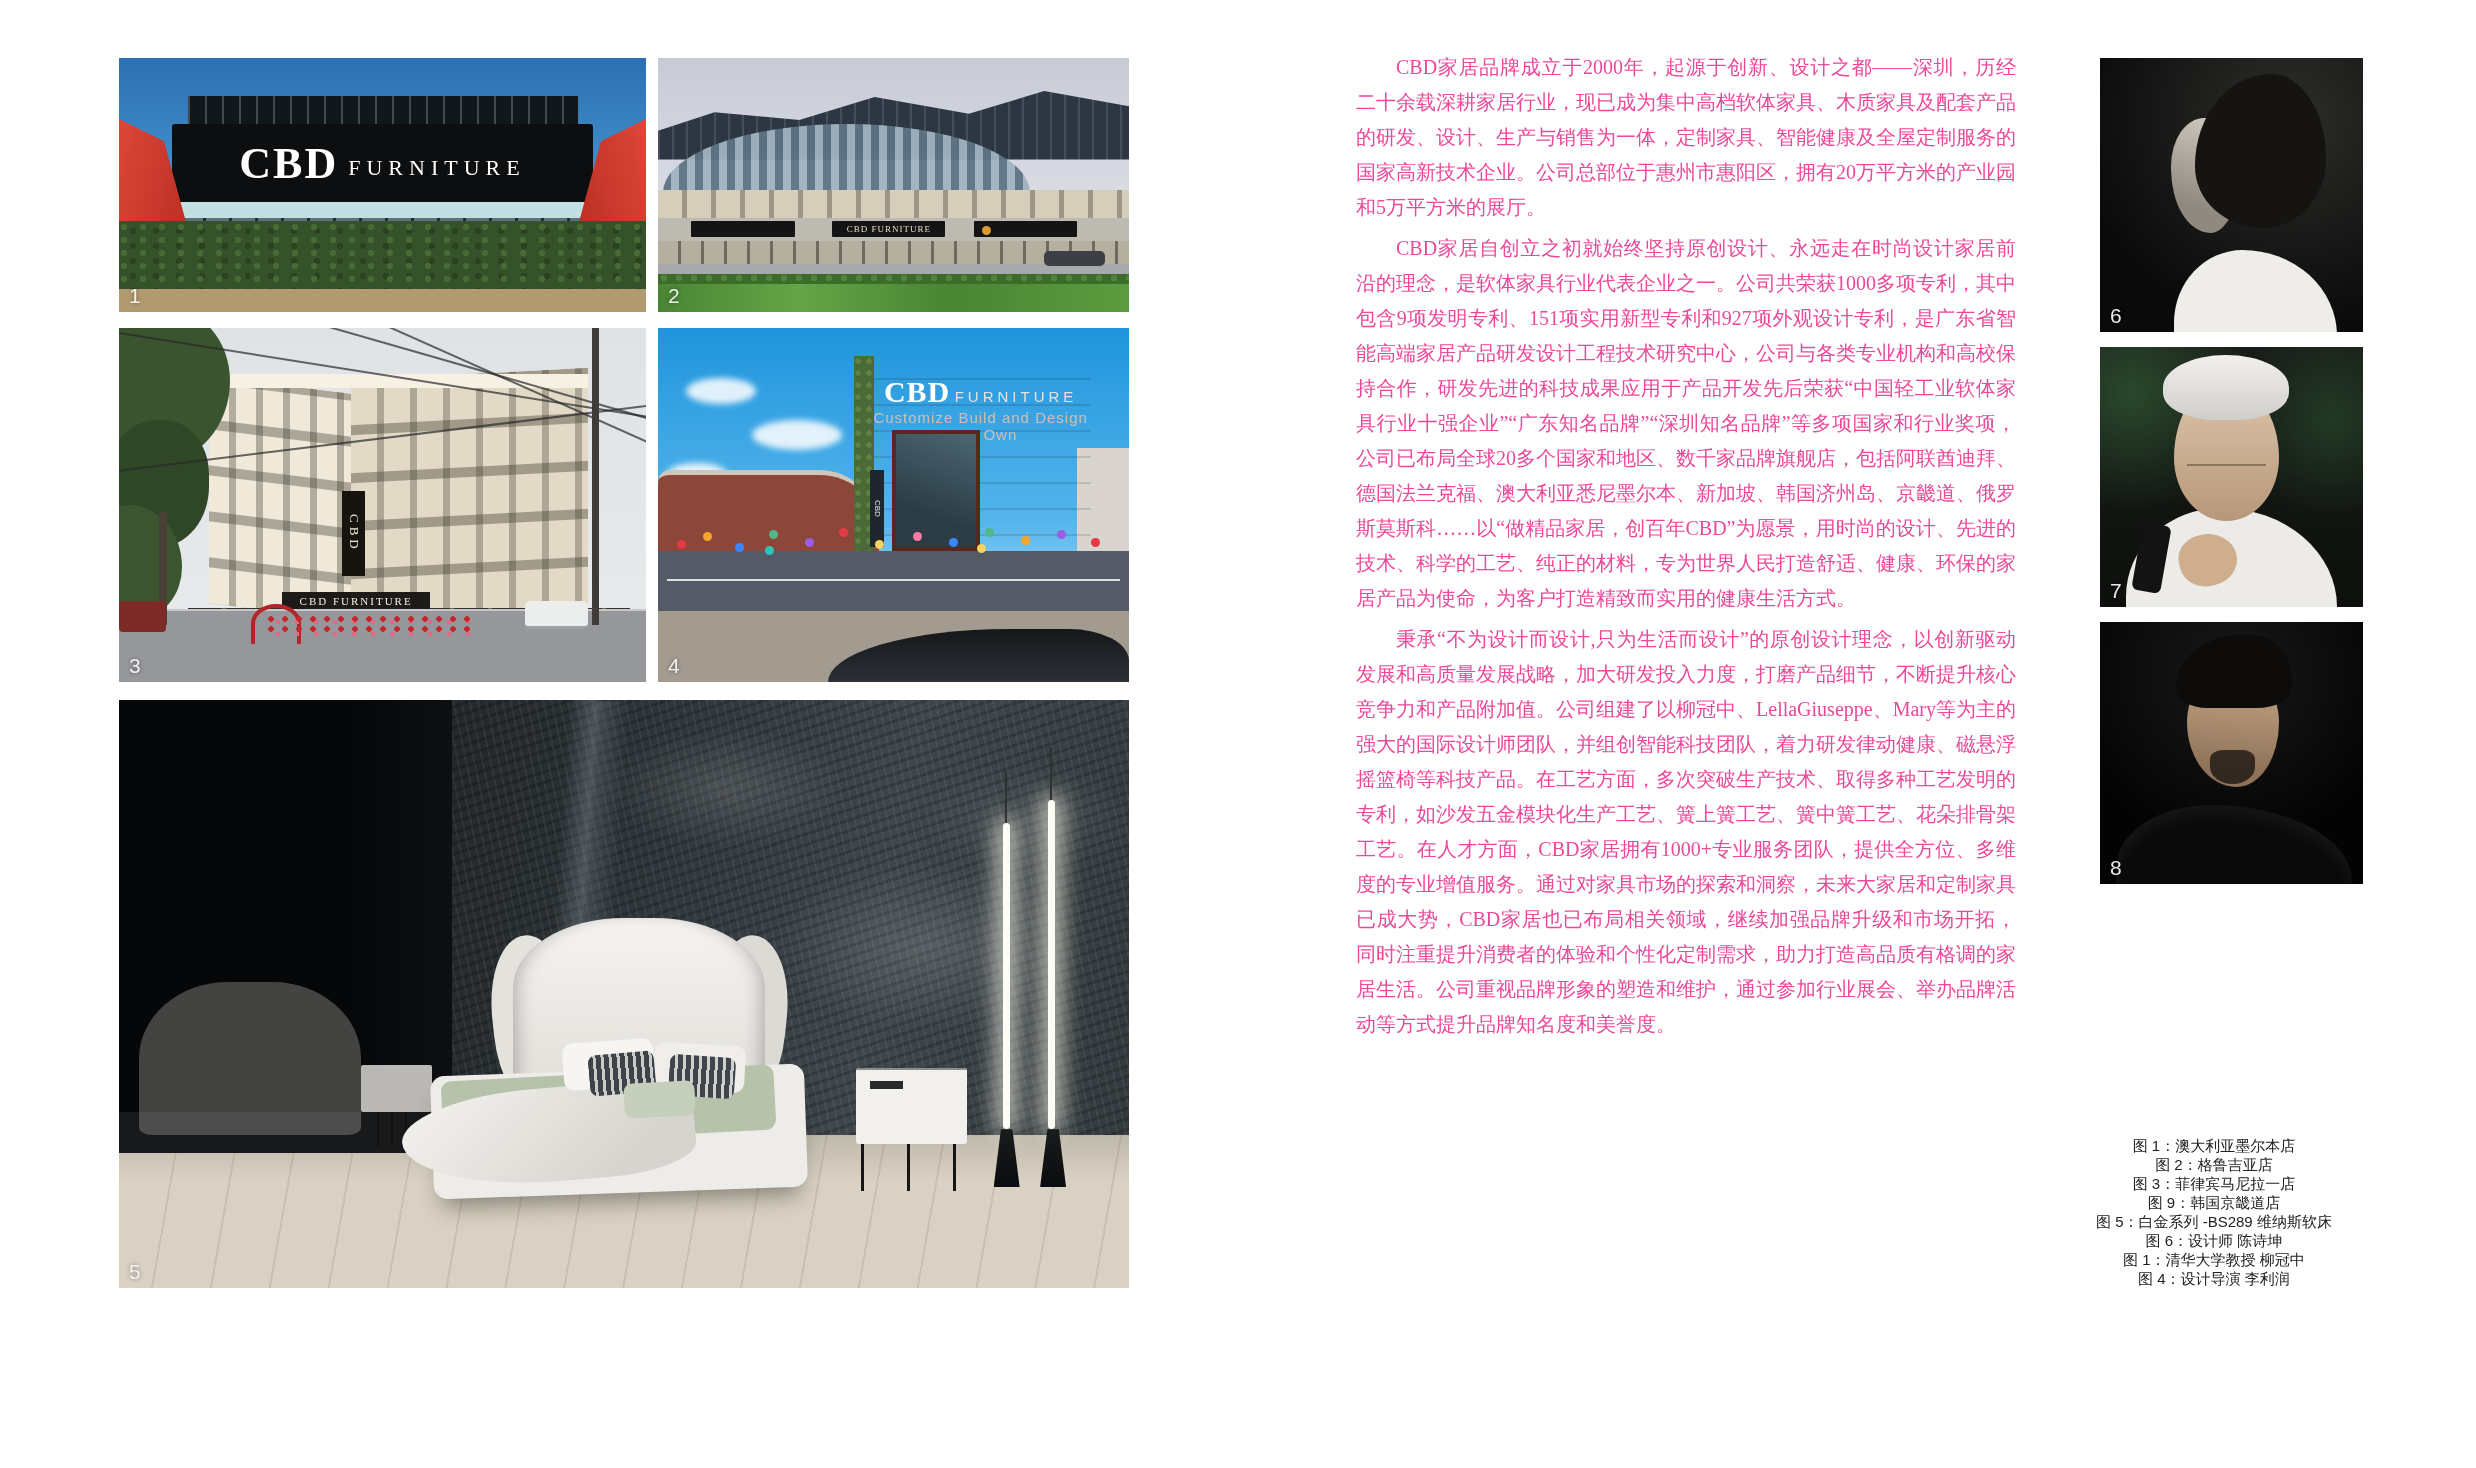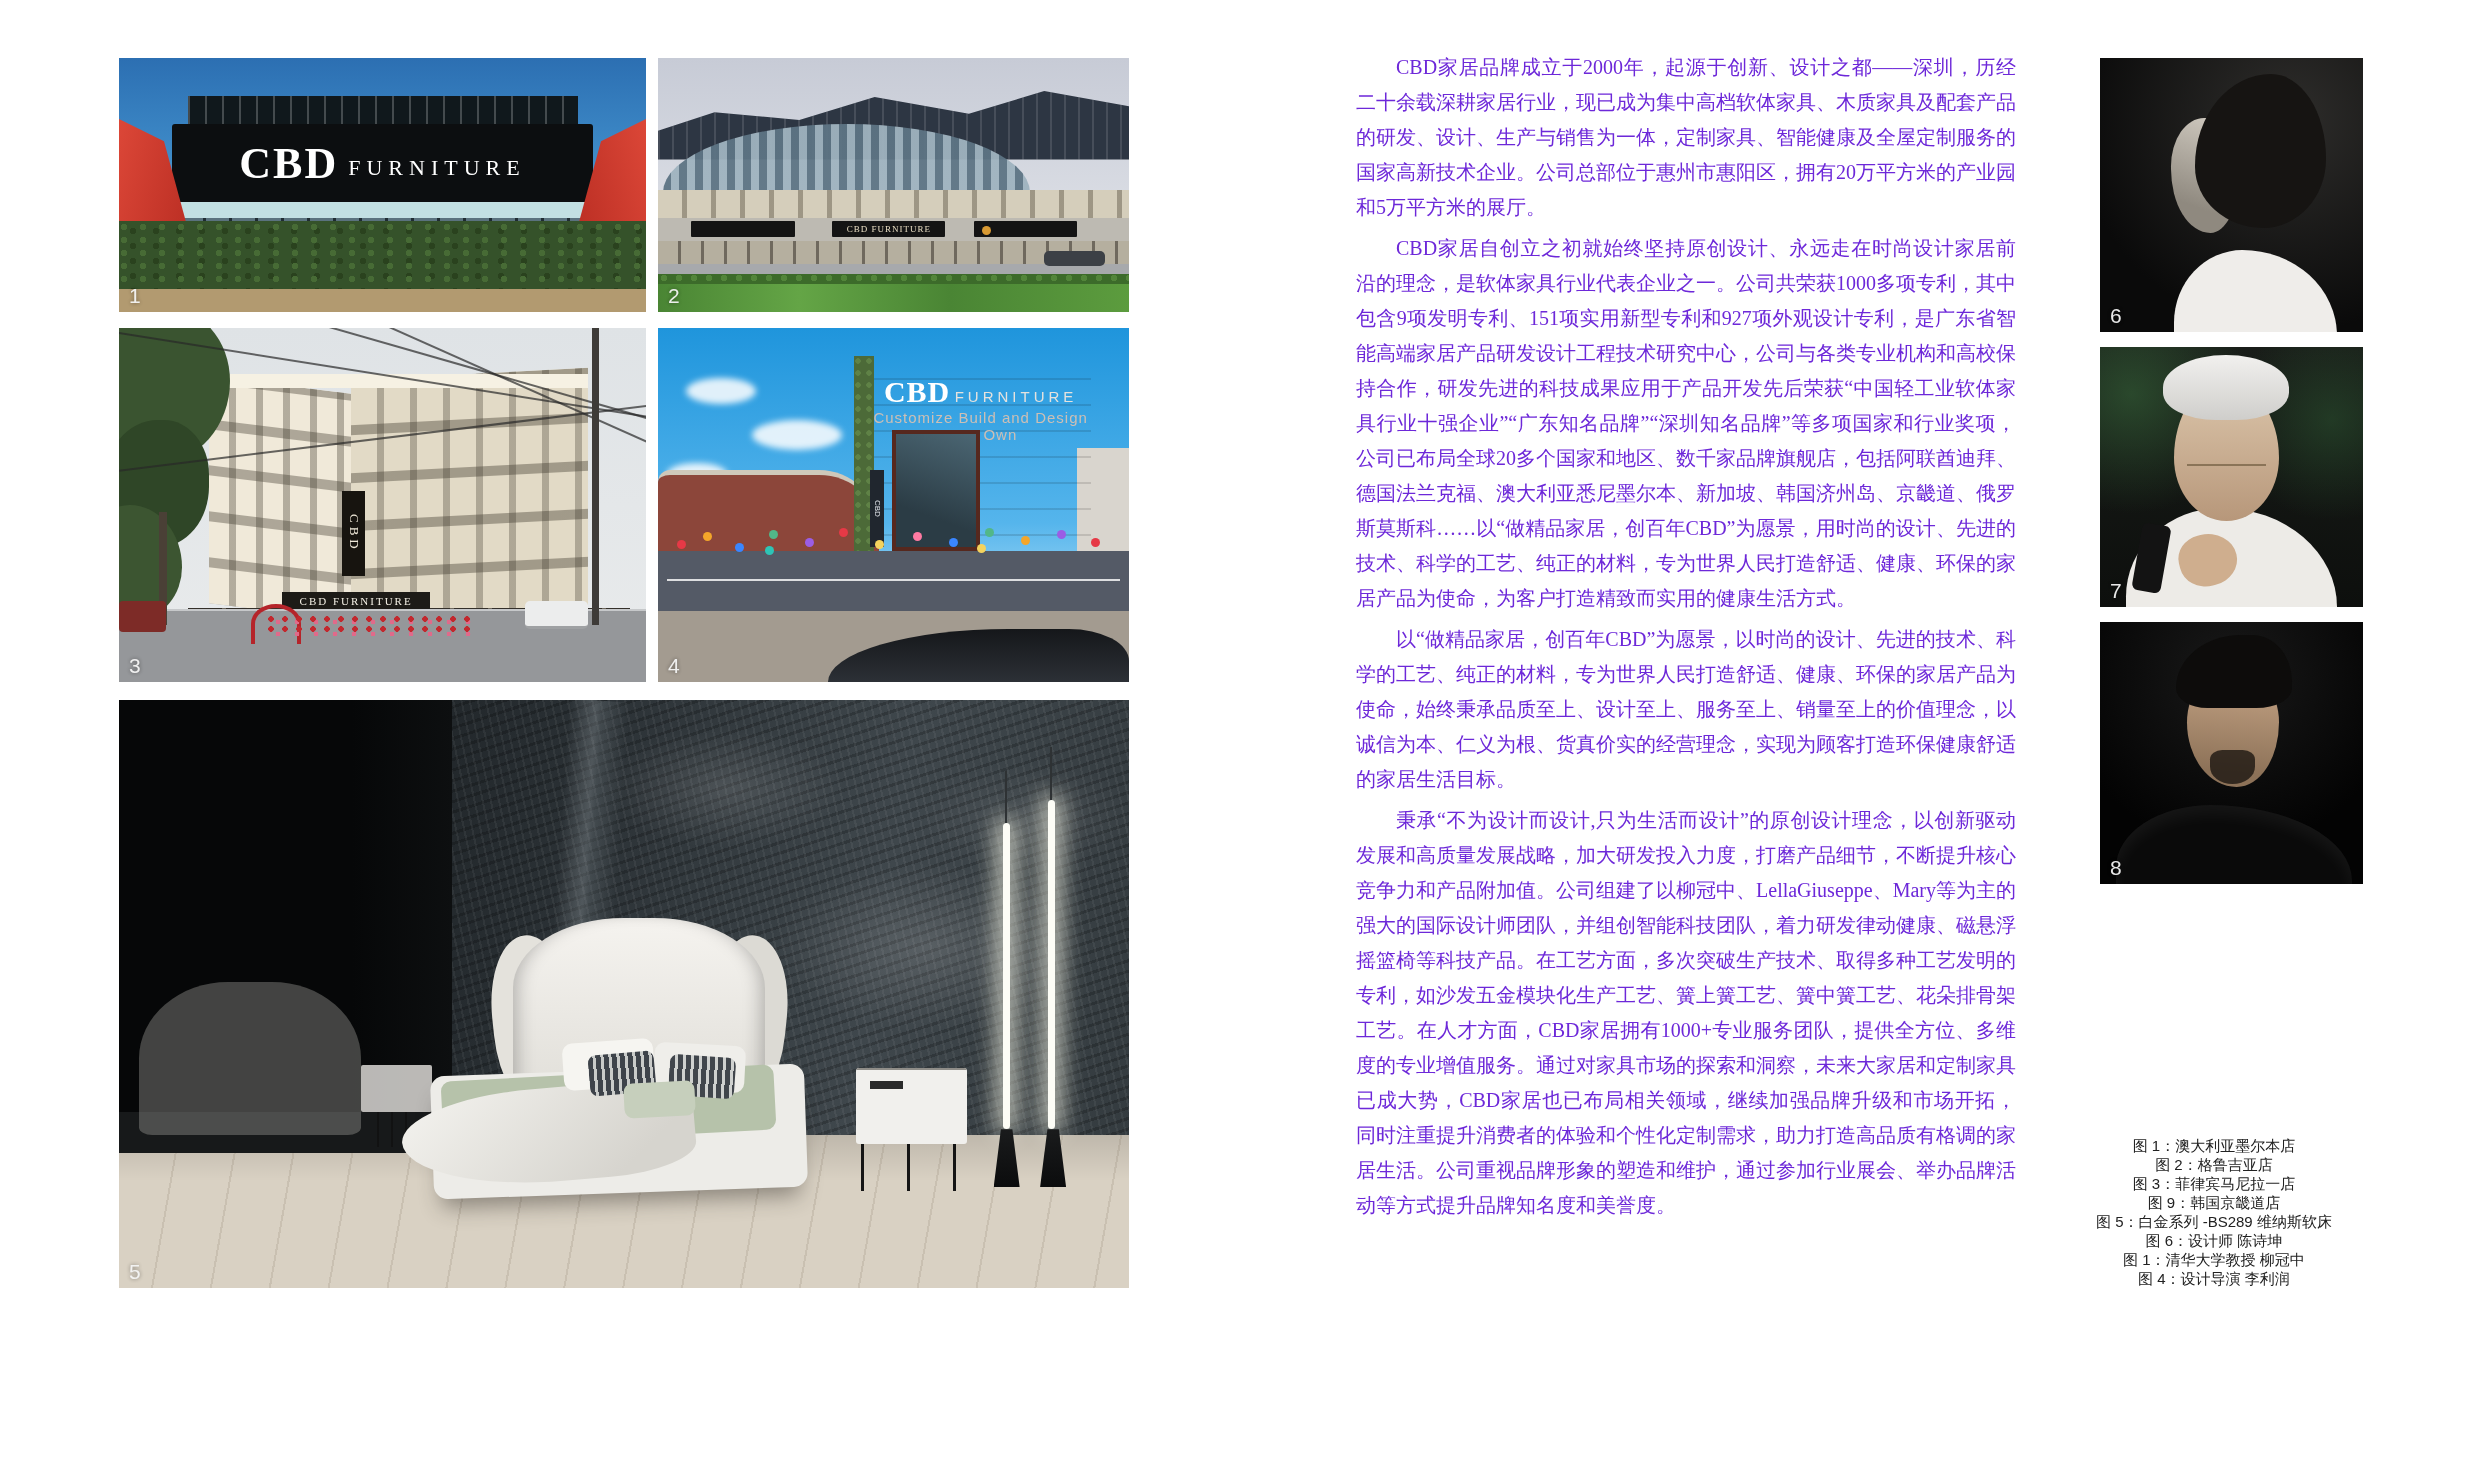--- a/index.html
+++ b/index.html
@@ -4,21 +4,21 @@
 <style>
   html,body{margin:0;padding:0;background:#ffffff;}
   #page{position:relative;width:2476px;height:1468px;background:#ffffff;overflow:hidden;
         font-family:"Liberation Sans","DejaVu Sans",sans-serif;}
   .ph{position:absolute;overflow:hidden;background:#d8d8d8;}
   .abs{position:absolute;}
   .num{position:absolute;left:10px;bottom:6px;color:#f4f4f4;font-size:21px;line-height:1;
        font-family:"Liberation Sans","DejaVu Sans",sans-serif;opacity:.95;
        text-shadow:0 0 4px rgba(0,0,0,.45);z-index:30;}
   
-  #article{position:absolute;left:1356px;top:50px;width:660px;color:#6d28d9;
+  #article{position:absolute;left:1356px;top:50px;width:660px;color:#ec4899;
            font-family:"Liberation Serif","DejaVu Serif",serif;
            font-size:20px;line-height:35px;text-align:justify;}
   #article p{margin:0 0 6px 0;text-indent:2em;}
   
   #captions{position:absolute;left:2096px;top:1136px;color:#222;
             font-size:15px;line-height:19px;white-space:nowrap;text-align:center;}
   
   .p1-sky{inset:0;background:linear-gradient(180deg,#2c6fb2 0%,#3f8cc9 40%,#7db7e4 62%,#a8cfec 70%);}
   .p1-rooftop{left:13%;right:13%;top:15%;height:12%;background:#10181c;
       background-image:repeating-linear-gradient(90deg,rgba(255,255,255,.22) 0 2px,transparent 2px 17px);}
@@ -337,21 +337,20 @@
     <div class="abs p5-wirelamp" style="left:87.7%;top:12%;height:9%;"></div>
     <div class="abs p5-wirelamp" style="left:92.2%;top:8%;height:9%;"></div>
     <div class="abs p5-lbase" style="left:86.6%;top:73%;"></div>
     <div class="abs p5-lbase" style="left:91.2%;top:73%;"></div>
     <div class="num">5</div>
   </div>
 
   <div id="article">
     <p>CBD家居品牌成立于2000年，起源于创新、设计之都——深圳，历经二十余载深耕家居行业，现已成为集中高档软体家具、木质家具及配套产品的研发、设计、生产与销售为一体，定制家具、智能健康及全屋定制服务的国家高新技术企业。公司总部位于惠州市惠阳区，拥有20万平方米的产业园和5万平方米的展厅。</p>
     <p>CBD家居自创立之初就始终坚持原创设计、永远走在时尚设计家居前沿的理念，是软体家具行业代表企业之一。公司共荣获1000多项专利，其中包含9项发明专利、151项实用新型专利和927项外观设计专利，是广东省智能高端家居产品研发设计工程技术研究中心，公司与各类专业机构和高校保持合作，研发先进的科技成果应用于产品开发先后荣获“中国轻工业软体家具行业十强企业”“广东知名品牌”“深圳知名品牌”等多项国家和行业奖项，公司已布局全球20多个国家和地区、数千家品牌旗舰店，包括阿联酋迪拜、德国法兰克福、澳大利亚悉尼墨尔本、新加坡、韩国济州岛、京畿道、俄罗斯莫斯科……以“做精品家居，创百年CBD”为愿景，用时尚的设计、先进的技术、科学的工艺、纯正的材料，专为世界人民打造舒适、健康、环保的家居产品为使命，为客户打造精致而实用的健康生活方式。</p>
-    <p>以“做精品家居，创百年CBD”为愿景，以时尚的设计、先进的技术、科学的工艺、纯正的材料，专为世界人民打造舒适、健康、环保的家居产品为使命，始终秉承品质至上、设计至上、服务至上、销量至上的价值理念，以诚信为本、仁义为根、货真价实的经营理念，实现为顾客打造环保健康舒适的家居生活目标。</p>
     <p>秉承“不为设计而设计,只为生活而设计”的原创设计理念，以创新驱动发展和高质量发展战略，加大研发投入力度，打磨产品细节，不断提升核心竞争力和产品附加值。公司组建了以柳冠中、LellaGiuseppe、Mary等为主的强大的国际设计师团队，并组创智能科技团队，着力研发律动健康、磁悬浮摇篮椅等科技产品。在工艺方面，多次突破生产技术、取得多种工艺发明的专利，如沙发五金模块化生产工艺、簧上簧工艺、簧中簧工艺、花朵排骨架工艺。在人才方面，CBD家居拥有1000+专业服务团队，提供全方位、多维度的专业增值服务。通过对家具市场的探索和洞察，未来大家居和定制家具已成大势，CBD家居也已布局相关领域，继续加强品牌升级和市场开拓，同时注重提升消费者的体验和个性化定制需求，助力打造高品质有格调的家居生活。公司重视品牌形象的塑造和维护，通过参加行业展会、举办品牌活动等方式提升品牌知名度和美誉度。</p>
   </div>
 
   <div class="ph" style="left:2100px;top:58px;width:263px;height:274px;">
     <div class="abs p6-bg"></div>
     <div class="abs p6-face"></div>
     <div class="abs p6-hair"></div>
     <div class="abs p6-shirt"></div>
     <div class="num">6</div>
   </div>

